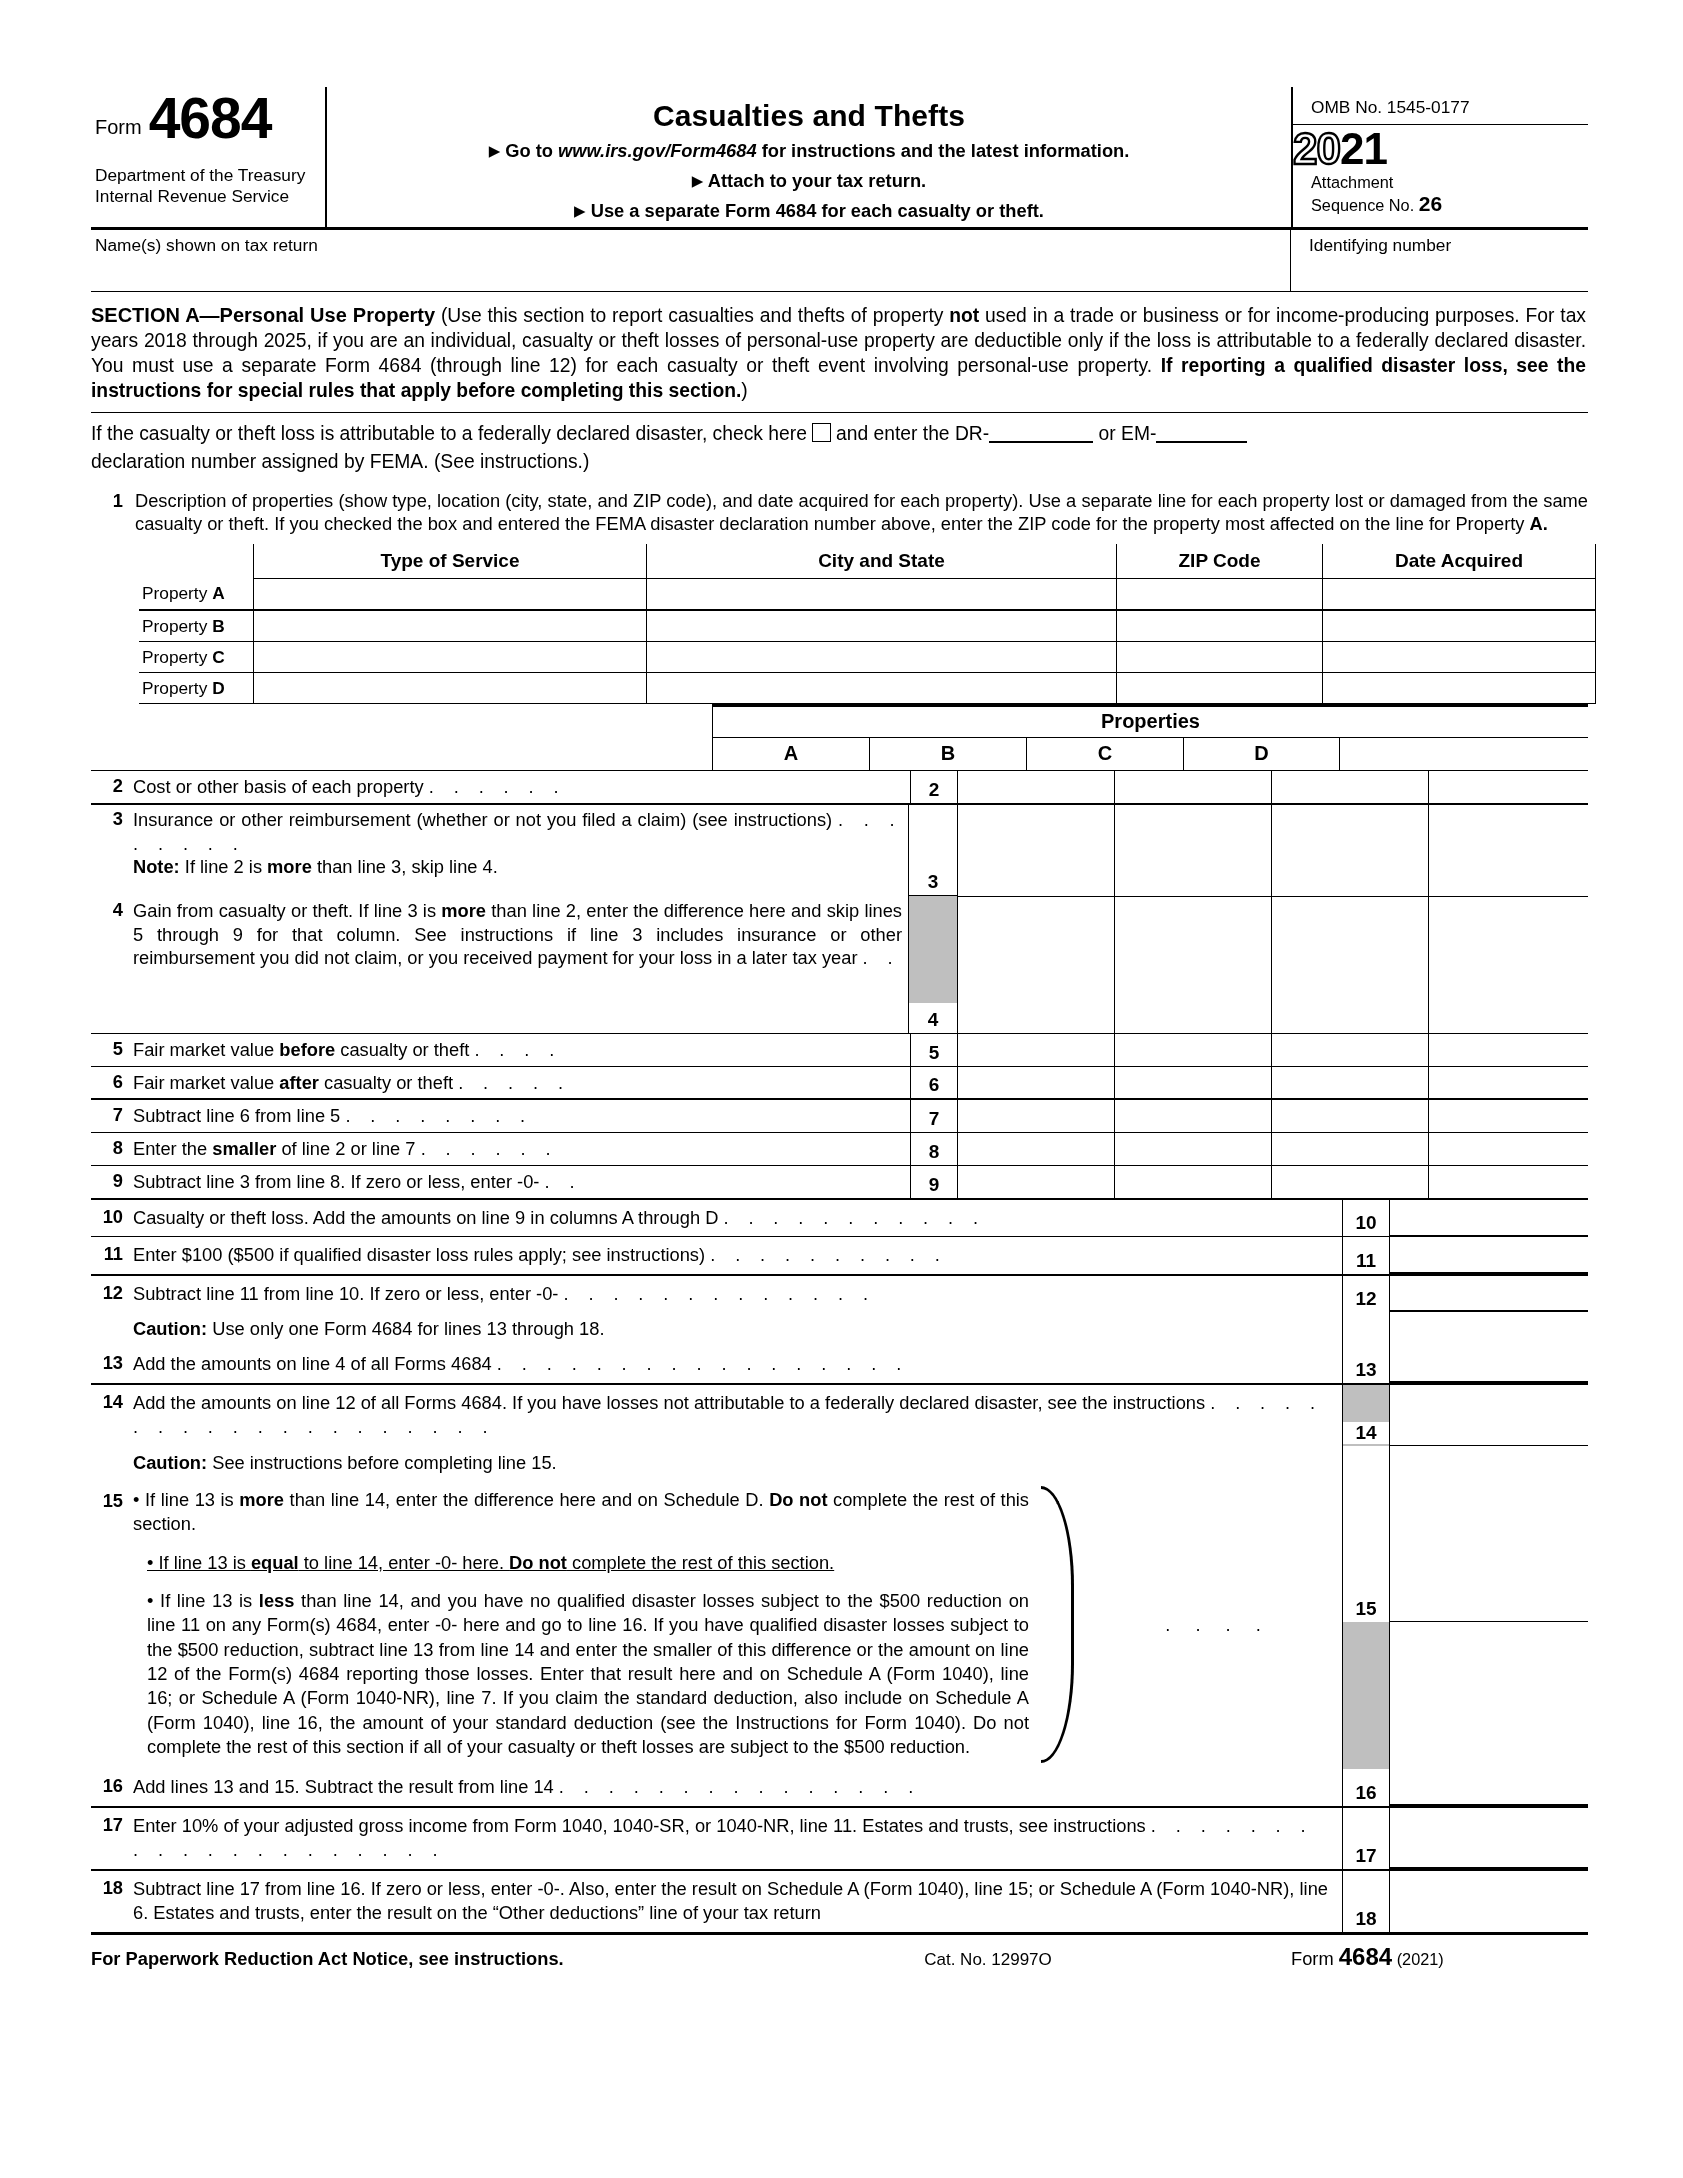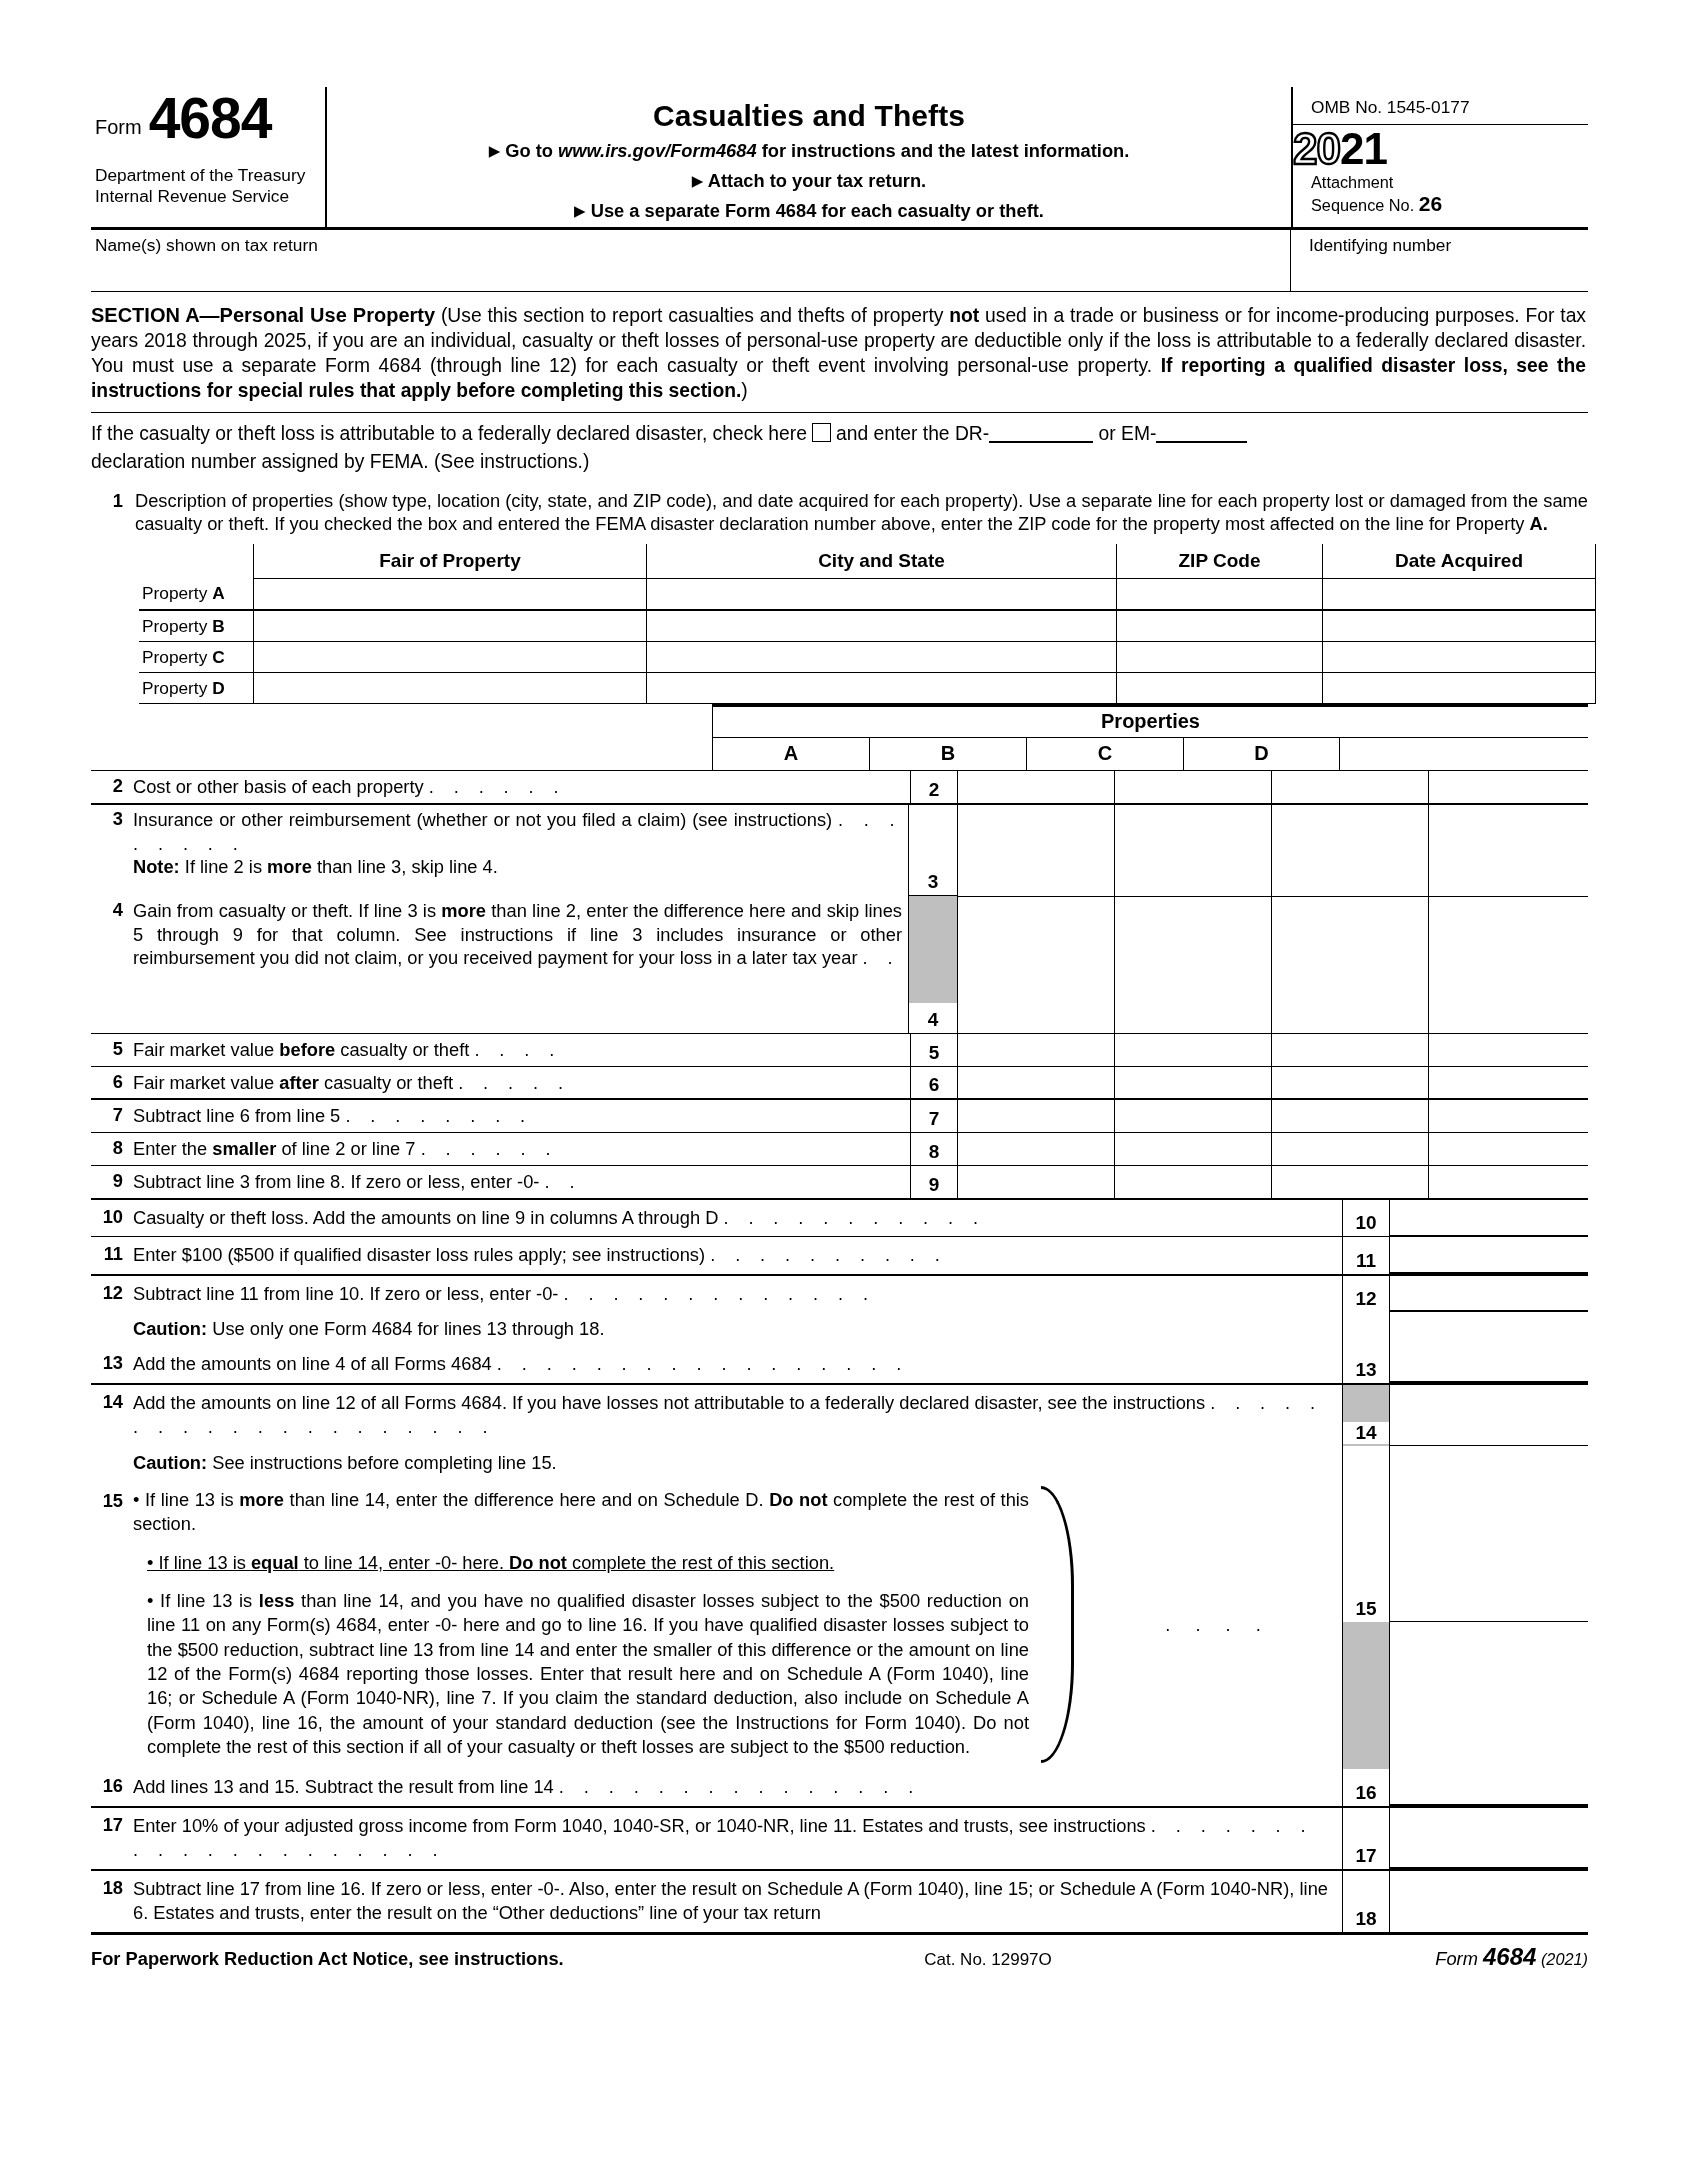--- a/index.html
+++ b/index.html
@@ -137,21 +137,21 @@
   .bracecol{width:57px;flex:0 0 57px;position:relative;}
   .brace{position:absolute;left:4px;top:6px;bottom:6px;width:30px;
      border:3px solid #000;border-left:none;border-radius:0 46px 46px 0/0 50% 50% 0;}
   .l15dots{width:248px;flex:0 0 248px;display:flex;align-items:center;justify-content:center;
      font-size:18.3px;letter-spacing:10px;}
 
   
   .footer{display:flex;align-items:baseline;border-top:3px solid #000;padding-top:8px;font-size:18.3px;}
   .footer .f1{flex:0 0 594px;font-weight:bold;}
   .footer .f2{flex:1 1 auto;text-align:center;font-size:17px;}
-  .footer .f3{flex:0 0 297px;text-align:right;font-style:italic;}
+  .footer .f3{flex:0 0 297px;}
   .footer .f3 .fb{font-size:24px;font-weight:bold;}
   .footer .f3 .fy{font-size:16.3px;}
 </style>
 </head>
 <body>
 
 <div class="page">
 <div class="sheet">
 
   <div class="hdr">
@@ -217,21 +217,21 @@
 
   <div class="l1">
     <div class="n">1</div>
     <div class="t"><span>Description of properties (show type, location (city, state, and ZIP code), and date acquired for each property). Use a separate line for each property lost or damaged from the same casualty or theft. If you checked the box and entered the FEMA disaster declaration number above, enter the ZIP code for the property most affected on the line for Property </span><span class="b">A.</span></div>
   </div>
 
   <table class="ptable">
     <thead>
       <tr class="hdrow">
         <td class="lbl blank"></td>
-        <td class="c-type">Fair of Property</td>
+        <td class="c-type">Type of Service</td>
         <td class="c-city">City and State</td>
         <td class="c-zip">ZIP Code</td>
         <td class="c-date">Date Acquired</td>
       </tr>
     </thead>
     <tbody>
       <tr class="rA">
         <td class="lbl"><span>Property </span><span class="b">A</span></td>
         <td></td>
         <td></td>

